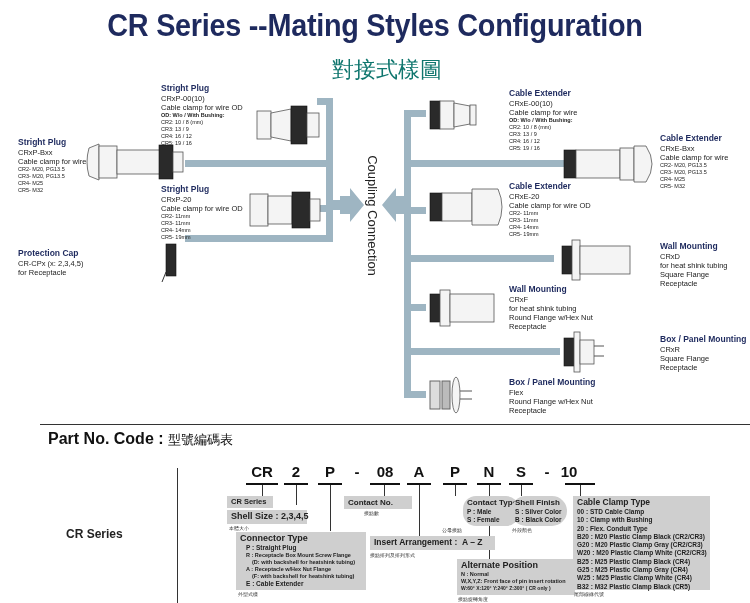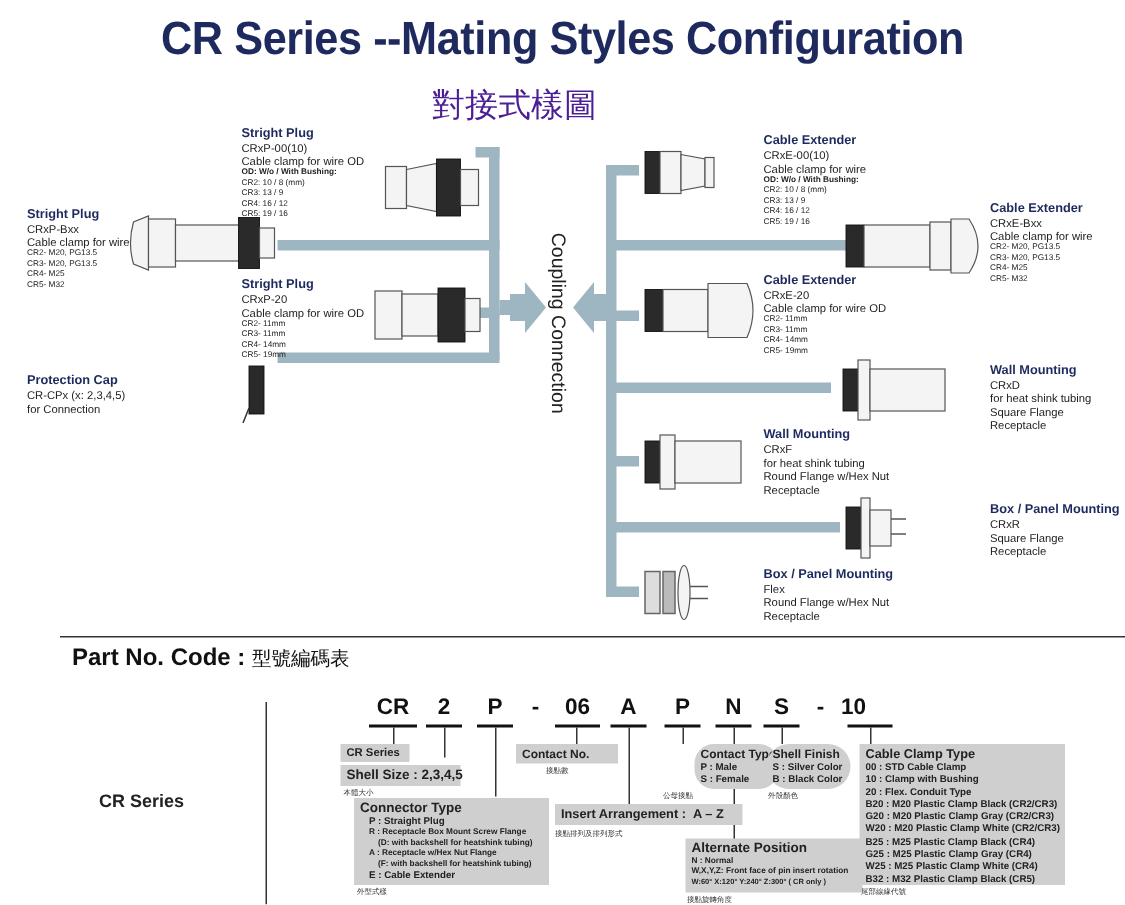--- a/index.html
+++ b/index.html
@@ -1,19 +1,19 @@
 <!DOCTYPE html>
 <html><head>
 <meta charset="utf-8">
 <style>
   html,body{margin:0;padding:0;background:#fff;}
   body{width:750px;height:603px;position:relative;overflow:hidden;font-family:"Liberation Sans",sans-serif;color:#222;}
   .abs{position:absolute;}
   .title{left:0;width:750px;top:8px;text-align:center;font-size:31px;font-weight:bold;color:#1e2a5e;letter-spacing:-0.3px;transform:scaleX(0.93);}
-  .subtitle{left:0;width:686px;top:55px;text-align:center;font-size:22px;color:#4c1d95;font-family:"DejaVu Sans",sans-serif;}
+  .subtitle{left:0;width:686px;top:55px;text-align:center;font-size:22px;color:#0f766e;font-family:"DejaVu Sans",sans-serif;padding-left:44px;}
   .lbl{font-size:7px;line-height:8.5px;color:#222;white-space:nowrap;}
   .lbl .h{font-size:8.5px;font-weight:bold;color:#1e2a5e;line-height:11px;display:block;}
   .lbl .m{font-size:7.5px;line-height:9px;display:block;}
   .lbl .s{font-size:5.5px;line-height:7px;display:block;}
   .lbl .b{font-weight:bold;font-size:5.5px;line-height:7px;display:block;}
   .bar{background:#9eb5c2;position:absolute;}
   .coupling{left:352px;top:150px;width:40px;height:130px;display:flex;align-items:center;justify-content:center;}
   .coupling span{transform:rotate(90deg);white-space:nowrap;font-size:13px;color:#222;}
   .divider{left:40px;top:424px;width:710px;height:1px;background:#333;}
   .pnc{left:48px;top:430px;font-size:16px;font-weight:bold;color:#111;text-align:center;}
@@ -152,21 +152,21 @@
     <span class="m">CRxP-20</span>
     <span class="m">Cable clamp for wire OD</span>
   <span class="s">CR2- 11mm</span>
     <span class="s">CR3- 11mm</span>
     <span class="s">CR4- 14mm</span>
     <span class="s">CR5- 19mm</span>
 </div>
 <div class="abs lbl" style="left:18px;top:248px;">
   <span class="h">Protection Cap</span>
     <span class="m">CR-CPx (x: 2,3,4,5)</span>
-    <span class="m">for Connection</span>
+    <span class="m">for Receptacle</span>
 </div>
 
 <div class="abs lbl" style="left:509px;top:88px;">
   <span class="h">Cable Extender</span>
     <span class="m">CRxE-00(10)</span>
     <span class="m">Cable clamp for wire</span>
     <span class="b">OD: W/o / With Bushing:</span>
   <span class="s">CR2: 10 / 8   (mm)</span>
     <span class="s">CR3: 13 / 9</span>
     <span class="s">CR4: 16 / 12</span>
@@ -219,21 +219,21 @@
 
 <div class="abs divider"></div>
 <div class="abs pnc"><span>Part No. Code :</span> <span class="zh">型號編碼表</span></div>
 <div class="abs series">CR Series</div>
 <div class="abs vline" style="left:177px;top:468px;height:135px;"></div>
 
 <div class="abs code" style="left:248px;width:28px;">CR</div>
 <div class="abs code" style="left:284px;width:24px;">2</div>
 <div class="abs code" style="left:318px;width:24px;">P</div>
 <div class="abs code" style="left:350px;width:14px;">-</div>
-<div class="abs code" style="left:370px;width:30px;">06</div>
+<div class="abs code" style="left:370px;width:30px;">08</div>
 <div class="abs code" style="left:407px;width:24px;">A</div>
 <div class="abs code" style="left:443px;width:24px;">P</div>
 <div class="abs code" style="left:477px;width:24px;">N</div>
 <div class="abs code" style="left:509px;width:24px;">S</div>
 <div class="abs code" style="left:540px;width:14px;">-</div>
 <div class="abs code" style="left:554px;width:30px;">10</div>
 
 <div>
   <div class="abs uline" style="left:246px;width:32px;"></div>
   <div class="abs uline" style="left:284px;width:24px;"></div>

